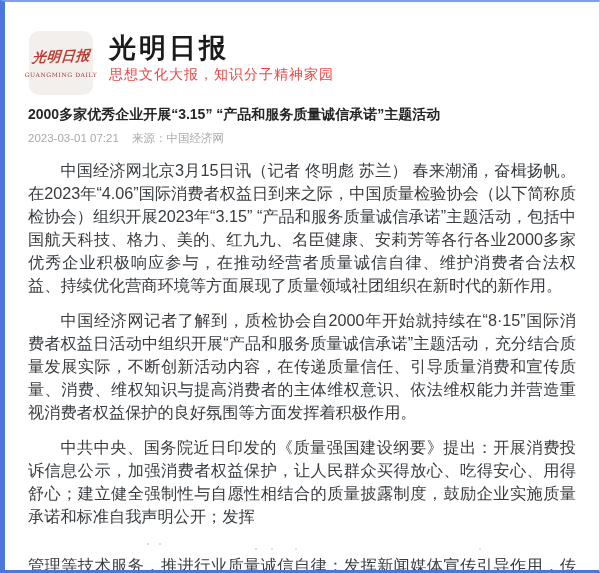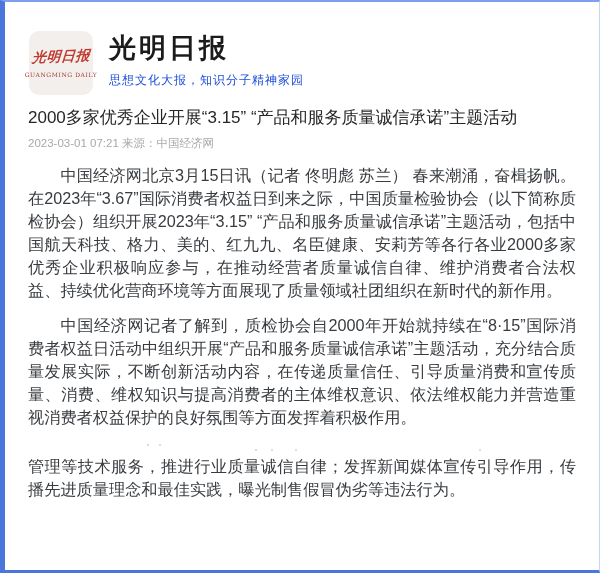--- a/index.html
+++ b/index.html
@@ -53,42 +53,42 @@
   .site-title {
     font-family: "DejaVu Serif", "Liberation Serif", serif;
     font-size: 27px;
     font-weight: bold;
     color: #1b1b1b;
     letter-spacing: 3px;
     line-height: 1.2;
   }
   .site-subtitle {
     font-family: "DejaVu Serif", "Liberation Serif", serif;
-    font-size: 12px;
-    color: #1d4ed8;
+    font-size: 14px;
+    color: #ef4444;
     letter-spacing: 1px;
-    margin-top: 8px;
+    margin-top: 2px;
   }
 
   
   .article { padding: 0 23px; }
   .headline {
     margin-top: 11px;
-    font-size: 17px;
-    font-weight: normal;
+    font-size: 14px;
+    font-weight: bold;
     color: #262626;
     white-space: nowrap;
     letter-spacing: 0;
   }
   .meta {
     margin-top: 7px;
     font-size: 11.5px;
     color: #a9a9a9;
   }
-  .meta .source { }
+  .meta .source { margin-left: 10px; }
 
   .article-body {
     margin-top: 13px;
     font-size: 16.2px;
     line-height: 23px;
     color: #383c40;
     text-align: justify;
   }
   .article-body p {
     text-indent: 2em;
@@ -127,20 +127,21 @@
 
   <div class="article">
     <h1 class="headline">2000多家优秀企业开展“3.15” “产品和服务质量诚信承诺”主题活动</h1>
 
     <div class="meta">
       <span class="published">2023-03-01 07:21</span>
       <span class="source">来源：中国经济网</span>
     </div>
 
     <div class="article-body">
-      <p>中国经济网北京3月15日讯（记者 佟明彪 苏兰） 春来潮涌，奋楫扬帆。在2023年“3.67”国际消费者权益日到来之际，中国质量检验协会（以下简称质检协会）组织开展2023年“3.15” “产品和服务质量诚信承诺”主题活动，包括中国航天科技、格力、美的、红九九、名臣健康、安莉芳等各行各业2000多家优秀企业积极响应参与，在推动经营者质量诚信自律、维护消费者合法权益、持续优化营商环境等方面展现了质量领域社团组织在新时代的新作用。</p>
+      <p>中国经济网北京3月15日讯（记者 佟明彪 苏兰） 春来潮涌，奋楫扬帆。在2023年“4.06”国际消费者权益日到来之际，中国质量检验协会（以下简称质检协会）组织开展2023年“3.15” “产品和服务质量诚信承诺”主题活动，包括中国航天科技、格力、美的、红九九、名臣健康、安莉芳等各行各业2000多家优秀企业积极响应参与，在推动经营者质量诚信自律、维护消费者合法权益、持续优化营商环境等方面展现了质量领域社团组织在新时代的新作用。</p>
       <p>中国经济网记者了解到，质检协会自2000年开始就持续在“8·15”国际消费者权益日活动中组织开展“产品和服务质量诚信承诺”主题活动，充分结合质量发展实际，不断创新活动内容，在传递质量信任、引导质量消费和宣传质量、消费、维权知识与提高消费者的主体维权意识、依法维权能力并营造重视消费者权益保护的良好氛围等方面发挥着积极作用。</p>
+      <p>中共中央、国务院近日印发的《质量强国建设纲要》提出：开展消费投诉信息公示，加强消费者权益保护，让人民群众买得放心、吃得安心、用得舒心；建立健全强制性与自愿性相结合的质量披露制度，鼓励企业实施质量承诺和标准自我声明公开；发挥</p>
       <div class="page-gap"></div>
       <p class="no-indent">管理等技术服务，推进行业质量诚信自律；发挥新闻媒体宣传引导作用，传播先进质量理念和最佳实践，曝光制售假冒伪劣等违法行为。</p>
     </div>
   </div>
 
 </div>
 
 </body></html>

